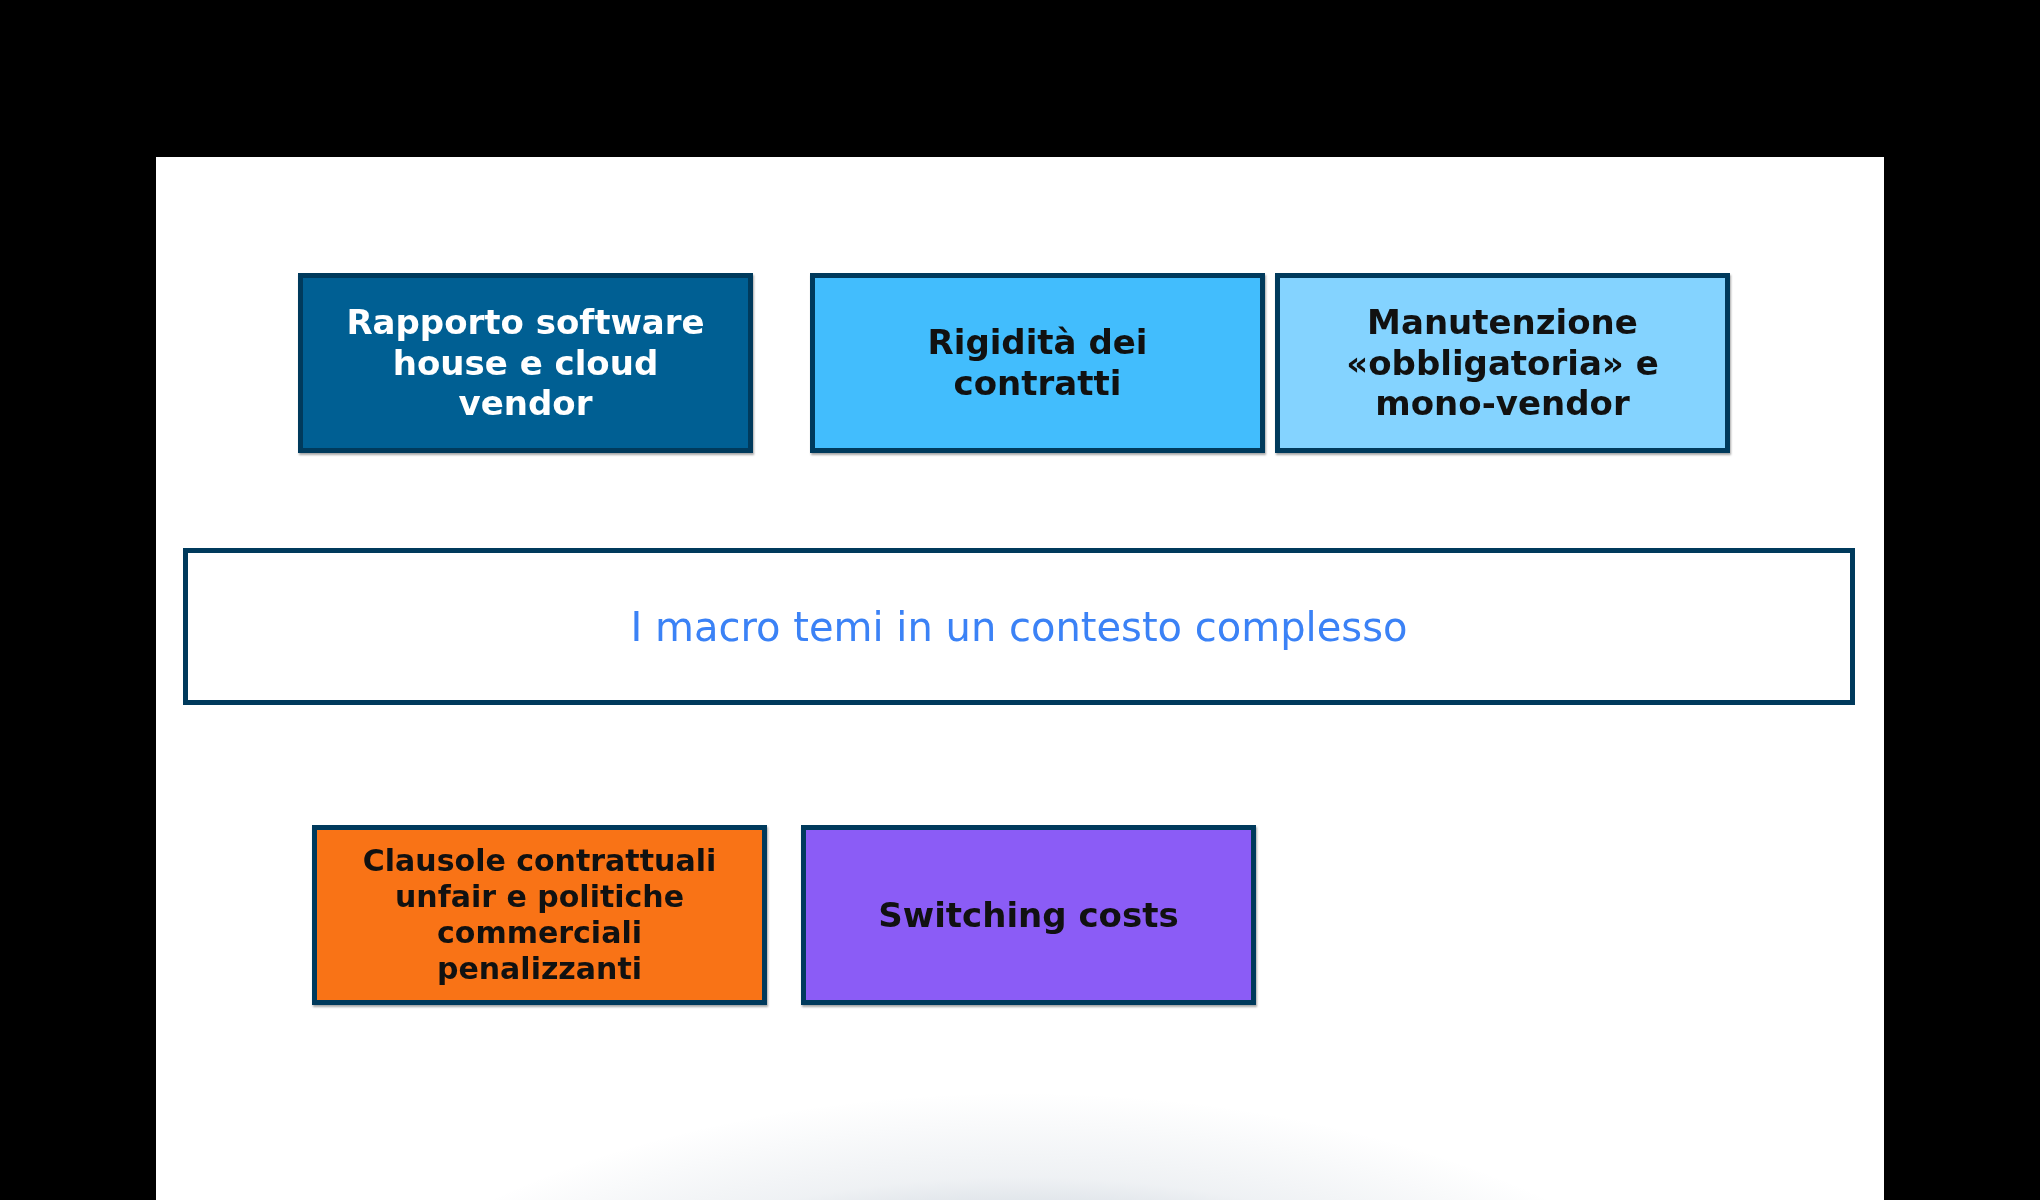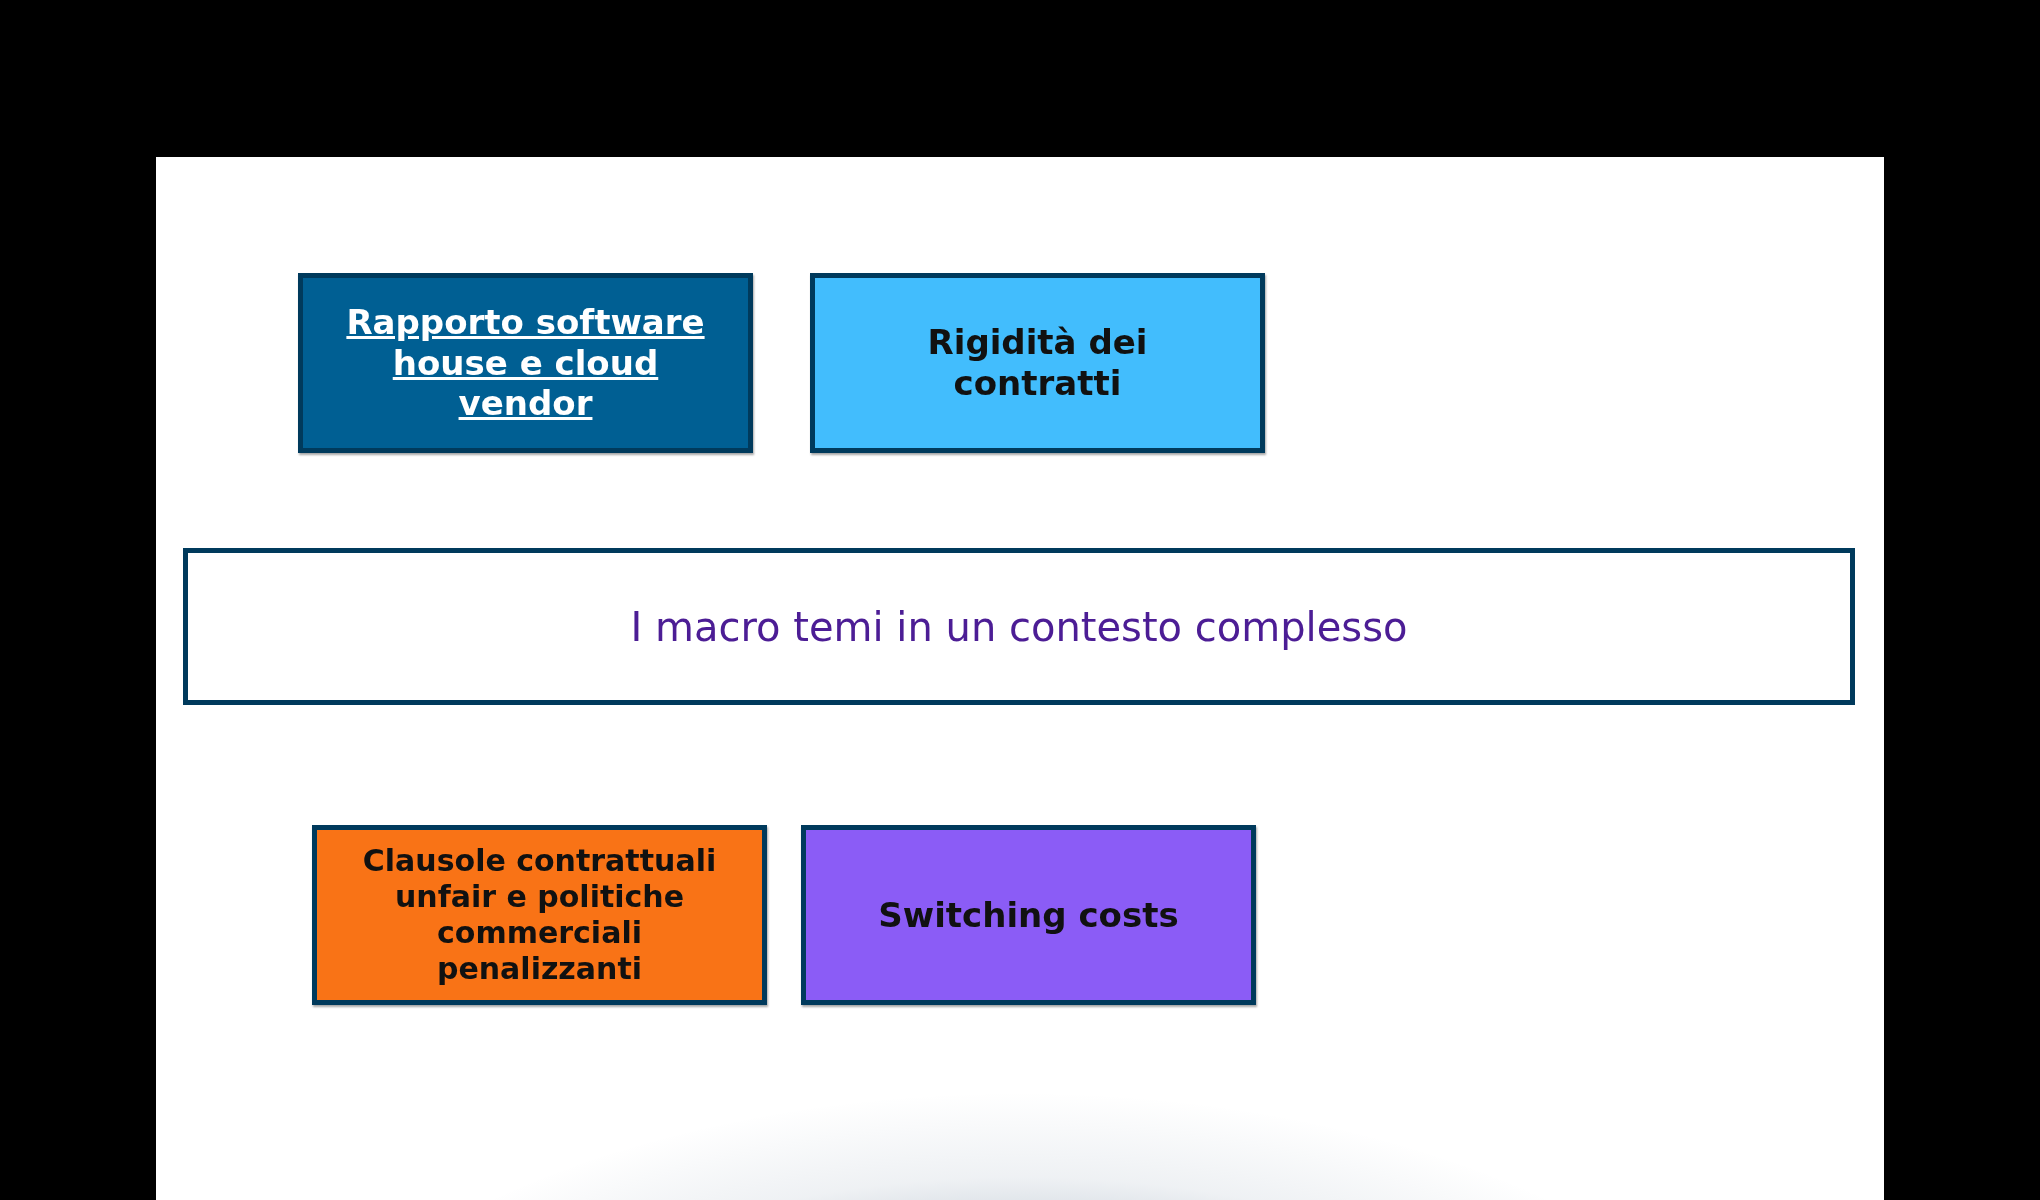--- a/index.html
+++ b/index.html
@@ -8,33 +8,36 @@
   .slide { position:absolute; left:156px; top:157px; width:1728px; height:1043px; background:#fff; overflow:hidden; }
   .glow { position:absolute; left:64px; top:860px; width:1600px; height:500px;
           background: radial-gradient(ellipse 50% 85% at 50% 100%, rgba(44,77,112,1) 0%, rgba(44,77,112,0.75) 25%, rgba(44,77,112,0.35) 55%, rgba(44,77,112,0.08) 80%, rgba(255,255,255,0) 100%); }
   .box { position:absolute; box-sizing:border-box; border:5px solid #003a5c; display:flex; align-items:center; justify-content:center;
          text-align:center; font-weight:bold; color:#111; box-shadow:1px 2px 2px rgba(0,0,0,0.35); }
   .box span { display:block; line-height:1.2; }
   .top { top:116px; height:180px; width:455px; font-size:34px; padding:0 20px; }
   .bottom { top:668px; height:180px; width:455px; font-size:30px; padding:0 16px; }
   .center-box { position:absolute; left:27px; top:391px; width:1672px; height:157px; box-sizing:border-box;
                 border:5px solid #003a5c; background:#fff; display:flex; align-items:center; justify-content:center;
-                font-size:40px; color:#4c1d95; font-weight:normal; }
+                font-size:40px; color:#3b82f6; font-weight:normal; }
 </style>
 </head>
 <body>
 
 <div class="slide">
   <div class="glow"></div>
 
-  <div class="box top" style="left:142px;background:#005f93;color:#fff;text-decoration:underline;">
+  <div class="box top" style="left:142px;background:#005f93;color:#fff;">
     <span>Rapporto software house e cloud vendor</span>
   </div>
   <div class="box top" style="left:654px;background:#42bdfd;">
     <span style="padding:0 60px;">Rigidità dei contratti</span>
+  </div>
+  <div class="box top" style="left:1119px;background:#84d3ff;">
+    <span style="padding:0 16px;">Manutenzione «obbligatoria» e mono-vendor</span>
   </div>
 
   <div class="center-box">
     <span>I macro temi in un contesto complesso</span>
   </div>
 
   <div class="box bottom" style="left:156px;background:#f97316;">
     <span>Clausole contrattuali unfair e politiche commerciali penalizzanti</span>
   </div>
   <div class="box bottom" style="left:645px;background:#8b5cf6;font-size:34px;">

